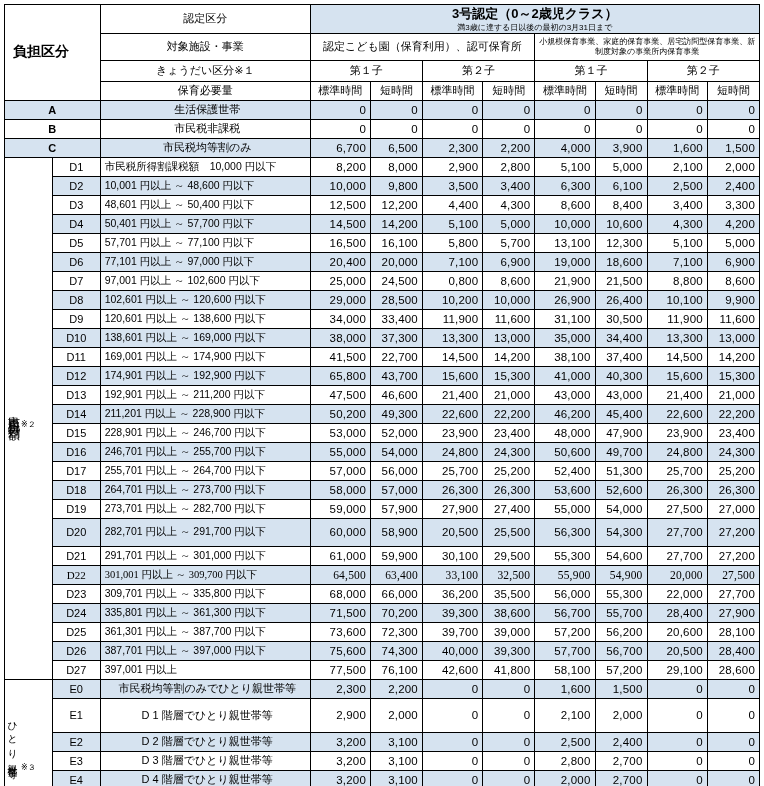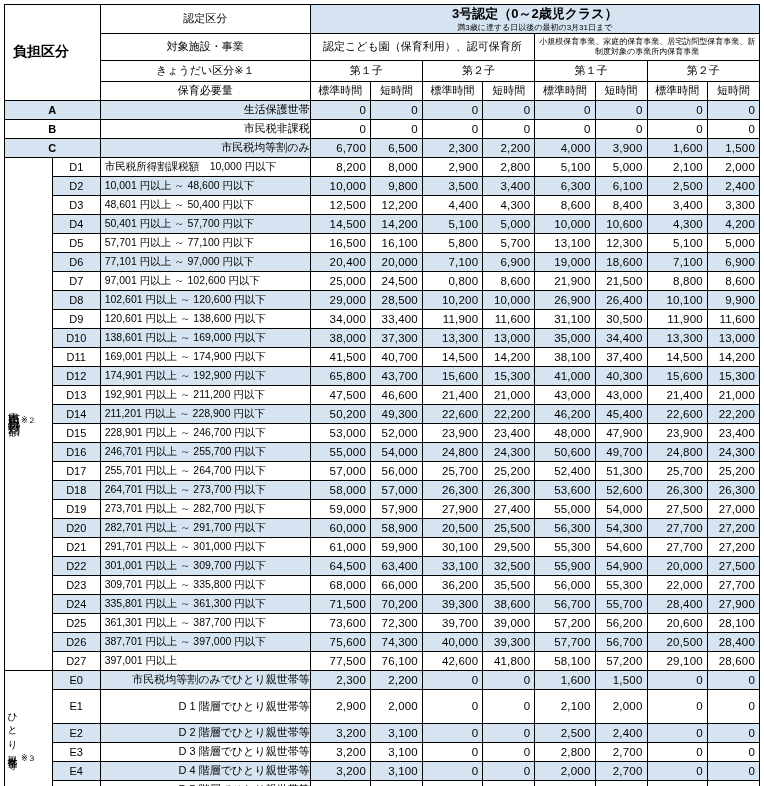--- a/index.html
+++ b/index.html
@@ -3,21 +3,21 @@
 <meta charset="utf-8">
 <style>
   html,body{margin:0;padding:0;background:#ffffff;}
   body{font-family:"Liberation Sans","DejaVu Sans",sans-serif;}
   #page{width:764px;height:786px;position:relative;box-sizing:border-box;padding:4px;}
   table{border-collapse:collapse;width:756px;table-layout:fixed;}
   td,th{border:1px solid #000000;font-size:11px;font-weight:normal;padding:0;vertical-align:middle;text-align:center;color:#000;}
   .alt{background:#d6e3f0;}
   .num{text-align:right;padding-right:4px;font-size:11.5px;letter-spacing:0.2px;}
   .rng{text-align:left;padding-left:4px;font-size:10.5px;white-space:nowrap;}
-  .lbl{text-align:right;padding-left:4px;font-size:11px;}
+  .lbl{text-align:center;padding-left:4px;font-size:11px;}
   .ctr{text-align:center;}
   .tiny{font-size:8px;line-height:1.2;}
   .vert{writing-mode:vertical-rl;text-orientation:upright;letter-spacing:2px;font-size:12px;}
   .bigleft{font-size:14px;font-weight:bold;text-align:left;padding-left:8px;}
   .b{font-weight:bold;}
   .r14{font-size:13px;}
   .tallcell{line-height:1.25;}
 </style>
 </head>
 <body>
@@ -227,21 +227,21 @@
           <td class="num alt">13,000</td>
           <td class="num alt">35,000</td>
           <td class="num alt">34,400</td>
           <td class="num alt">13,300</td>
           <td class="num alt">13,000</td>
         </tr>
         <tr style="height: 19px;">
           <td class="ctr">D11</td>
           <td class="rng">169,001 円以上 ～ 174,900 円以下</td>
           <td class="num">41,500</td>
-          <td class="num">40,700</td>
+          <td class="num">22,700</td>
           <td class="num">14,500</td>
           <td class="num">14,200</td>
           <td class="num">38,100</td>
           <td class="num">37,400</td>
           <td class="num">14,500</td>
           <td class="num">14,200</td>
         </tr>
         <tr style="height: 19px;">
           <td class="ctr alt">D12</td>
           <td class="rng alt">174,901 円以上 ～ 192,900 円以下</td>
@@ -331,21 +331,21 @@
           <td class="rng">273,701 円以上 ～ 282,700 円以下</td>
           <td class="num">59,000</td>
           <td class="num">57,900</td>
           <td class="num">27,900</td>
           <td class="num">27,400</td>
           <td class="num">55,000</td>
           <td class="num">54,000</td>
           <td class="num">27,500</td>
           <td class="num">27,000</td>
         </tr>
-        <tr style="height: 19px; padding-left: 48px;">
+        <tr style="height: 28px; padding-left: 48px;">
           <td class="ctr alt">D20</td>
           <td class="rng alt">282,701 円以上 ～ 291,700 円以下</td>
           <td class="num alt">60,000</td>
           <td class="num alt">58,900</td>
           <td class="num alt">20,500</td>
           <td class="num alt">25,500</td>
           <td class="num alt">56,300</td>
           <td class="num alt">54,300</td>
           <td class="num alt">27,700</td>
           <td class="num alt">27,200</td>
@@ -355,21 +355,21 @@
           <td class="rng">291,701 円以上 ～ 301,000 円以下</td>
           <td class="num">61,000</td>
           <td class="num">59,900</td>
           <td class="num">30,100</td>
           <td class="num">29,500</td>
           <td class="num">55,300</td>
           <td class="num">54,600</td>
           <td class="num">27,700</td>
           <td class="num">27,200</td>
         </tr>
-        <tr style="height: 19px;">
+        <tr style="height: 19px; font-family: Liberation Serif, serif;">
           <td class="ctr alt">D22</td>
           <td class="rng alt">301,001 円以上 ～ 309,700 円以下</td>
           <td class="num alt">64,500</td>
           <td class="num alt">63,400</td>
           <td class="num alt">33,100</td>
           <td class="num alt">32,500</td>
           <td class="num alt">55,900</td>
           <td class="num alt">54,900</td>
           <td class="num alt">20,000</td>
           <td class="num alt">27,500</td>

